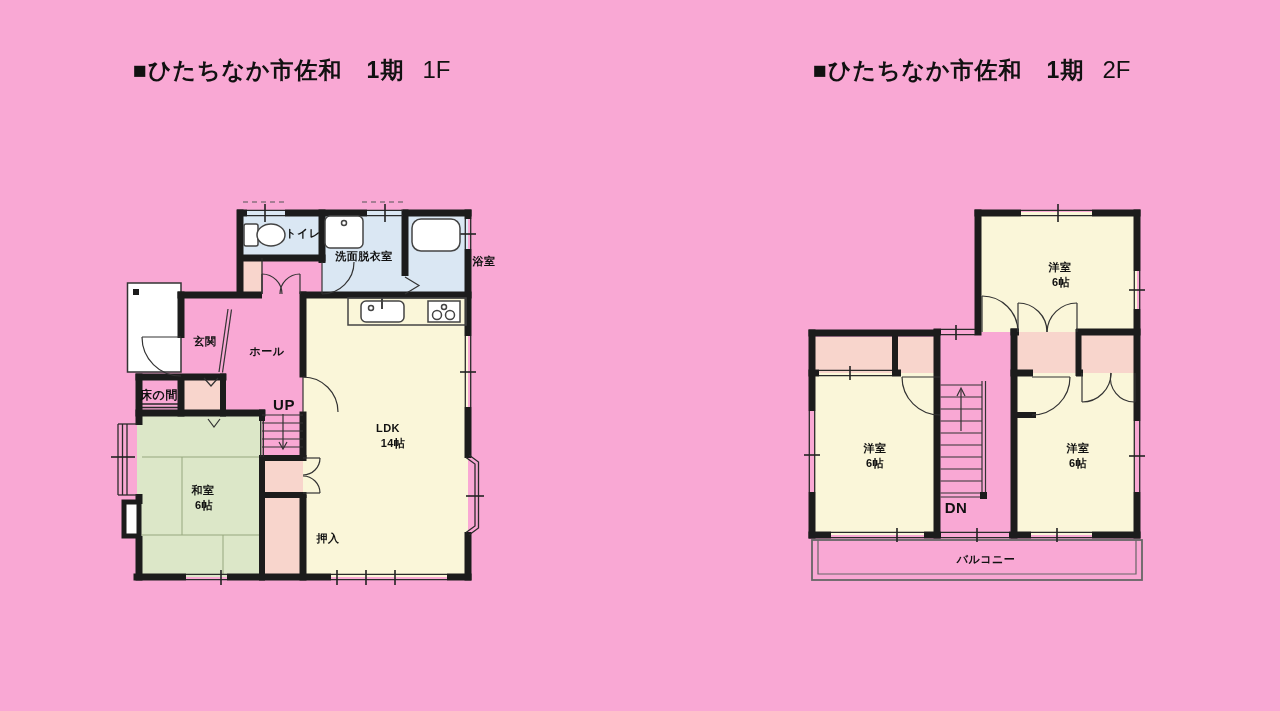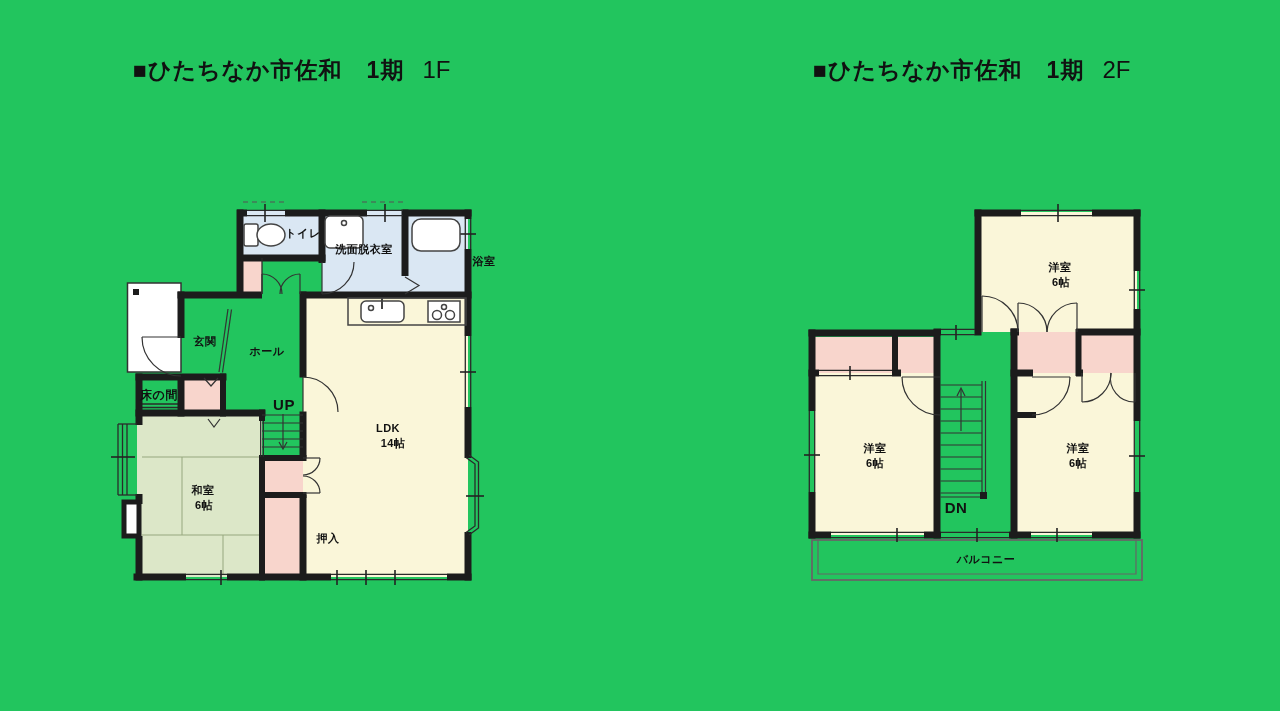--- a/index.html
+++ b/index.html
@@ -1,16 +1,16 @@
 <!DOCTYPE html>
 <html style="--wall: #1c1c1c; --line: #2a2a2a; --room-yellow: #FAF6D9; --room-green: #DCE7C8; --room-pink: #F8D5CC; --room-blue: #DAE7F3;"><head>
 <meta charset="utf-8">
 <style>
   html,body{margin:0;padding:0;background:#fff;}
-  #canvas{position:relative;width:1280px;height:711px;background:#22c55e;overflow:hidden;
+  #canvas{position:relative;width:1280px;height:711px;background:#f9a8d4;overflow:hidden;
           font-family:"Liberation Sans","DejaVu Sans",sans-serif;}
   svg{position:absolute;left:0;top:0;}
   .wall{stroke:var(--wall);stroke-width:7;fill:none;}
   .wall6{stroke:var(--wall);stroke-width:6;fill:none;}
   .thin{stroke:var(--line);stroke-width:1.3;fill:none;}
   .door{stroke:#333;stroke-width:1.2;fill:none;}
   .tick{stroke:#222;stroke-width:1.6;fill:none;}
   .fix{stroke:#444;stroke-width:1.5;fill:#fff;}
   .tat{stroke:#96a77e;stroke-width:1;fill:none;}
   .dash{stroke:#555;stroke-width:1.2;stroke-dasharray:5 4;fill:none;}
@@ -328,21 +328,21 @@
   <div class="title" style="left:133px;top:55px;">
     <span class="main">■ひたちなか市佐和　1期</span>
     <span class="floor">1F</span>
   </div>
   <div class="title" style="left:813px;top:55px;">
     <span class="main">■ひたちなか市佐和　1期</span>
     <span class="floor">2F</span>
   </div>
 
   <div class="lbl" style="left:303px;top:233px;">トイレ</div>
-  <div class="lbl" style="left:364px;top:249px;">洗面脱衣室</div>
+  <div class="lbl" style="left:364px;top:256px;">洗面脱衣室</div>
   <div class="lbl" style="left:436px;top:261px;margin-left:48px;">浴室</div>
   <div class="lbl" style="left:205px;top:341px;">玄関</div>
   <div class="lbl" style="left:267px;top:351px;">ホール</div>
   <div class="lbl lbl-sm" style="left:159px;top:395px;">床の間</div>
   <div class="lbl lbl-dir" style="left:284px;top:404px;">UP</div>
   <div class="lbl" style="left:388px;top:428px;">LDK</div>
   <div class="lbl" style="left:393px;top:443px;">14帖</div>
   <div class="lbl" style="left:203px;top:490px;">和室</div>
   <div class="lbl" style="left:204px;top:505px;">6帖</div>
   <div class="lbl" style="left:287px;top:538px;margin-left:41px;">押入</div>

